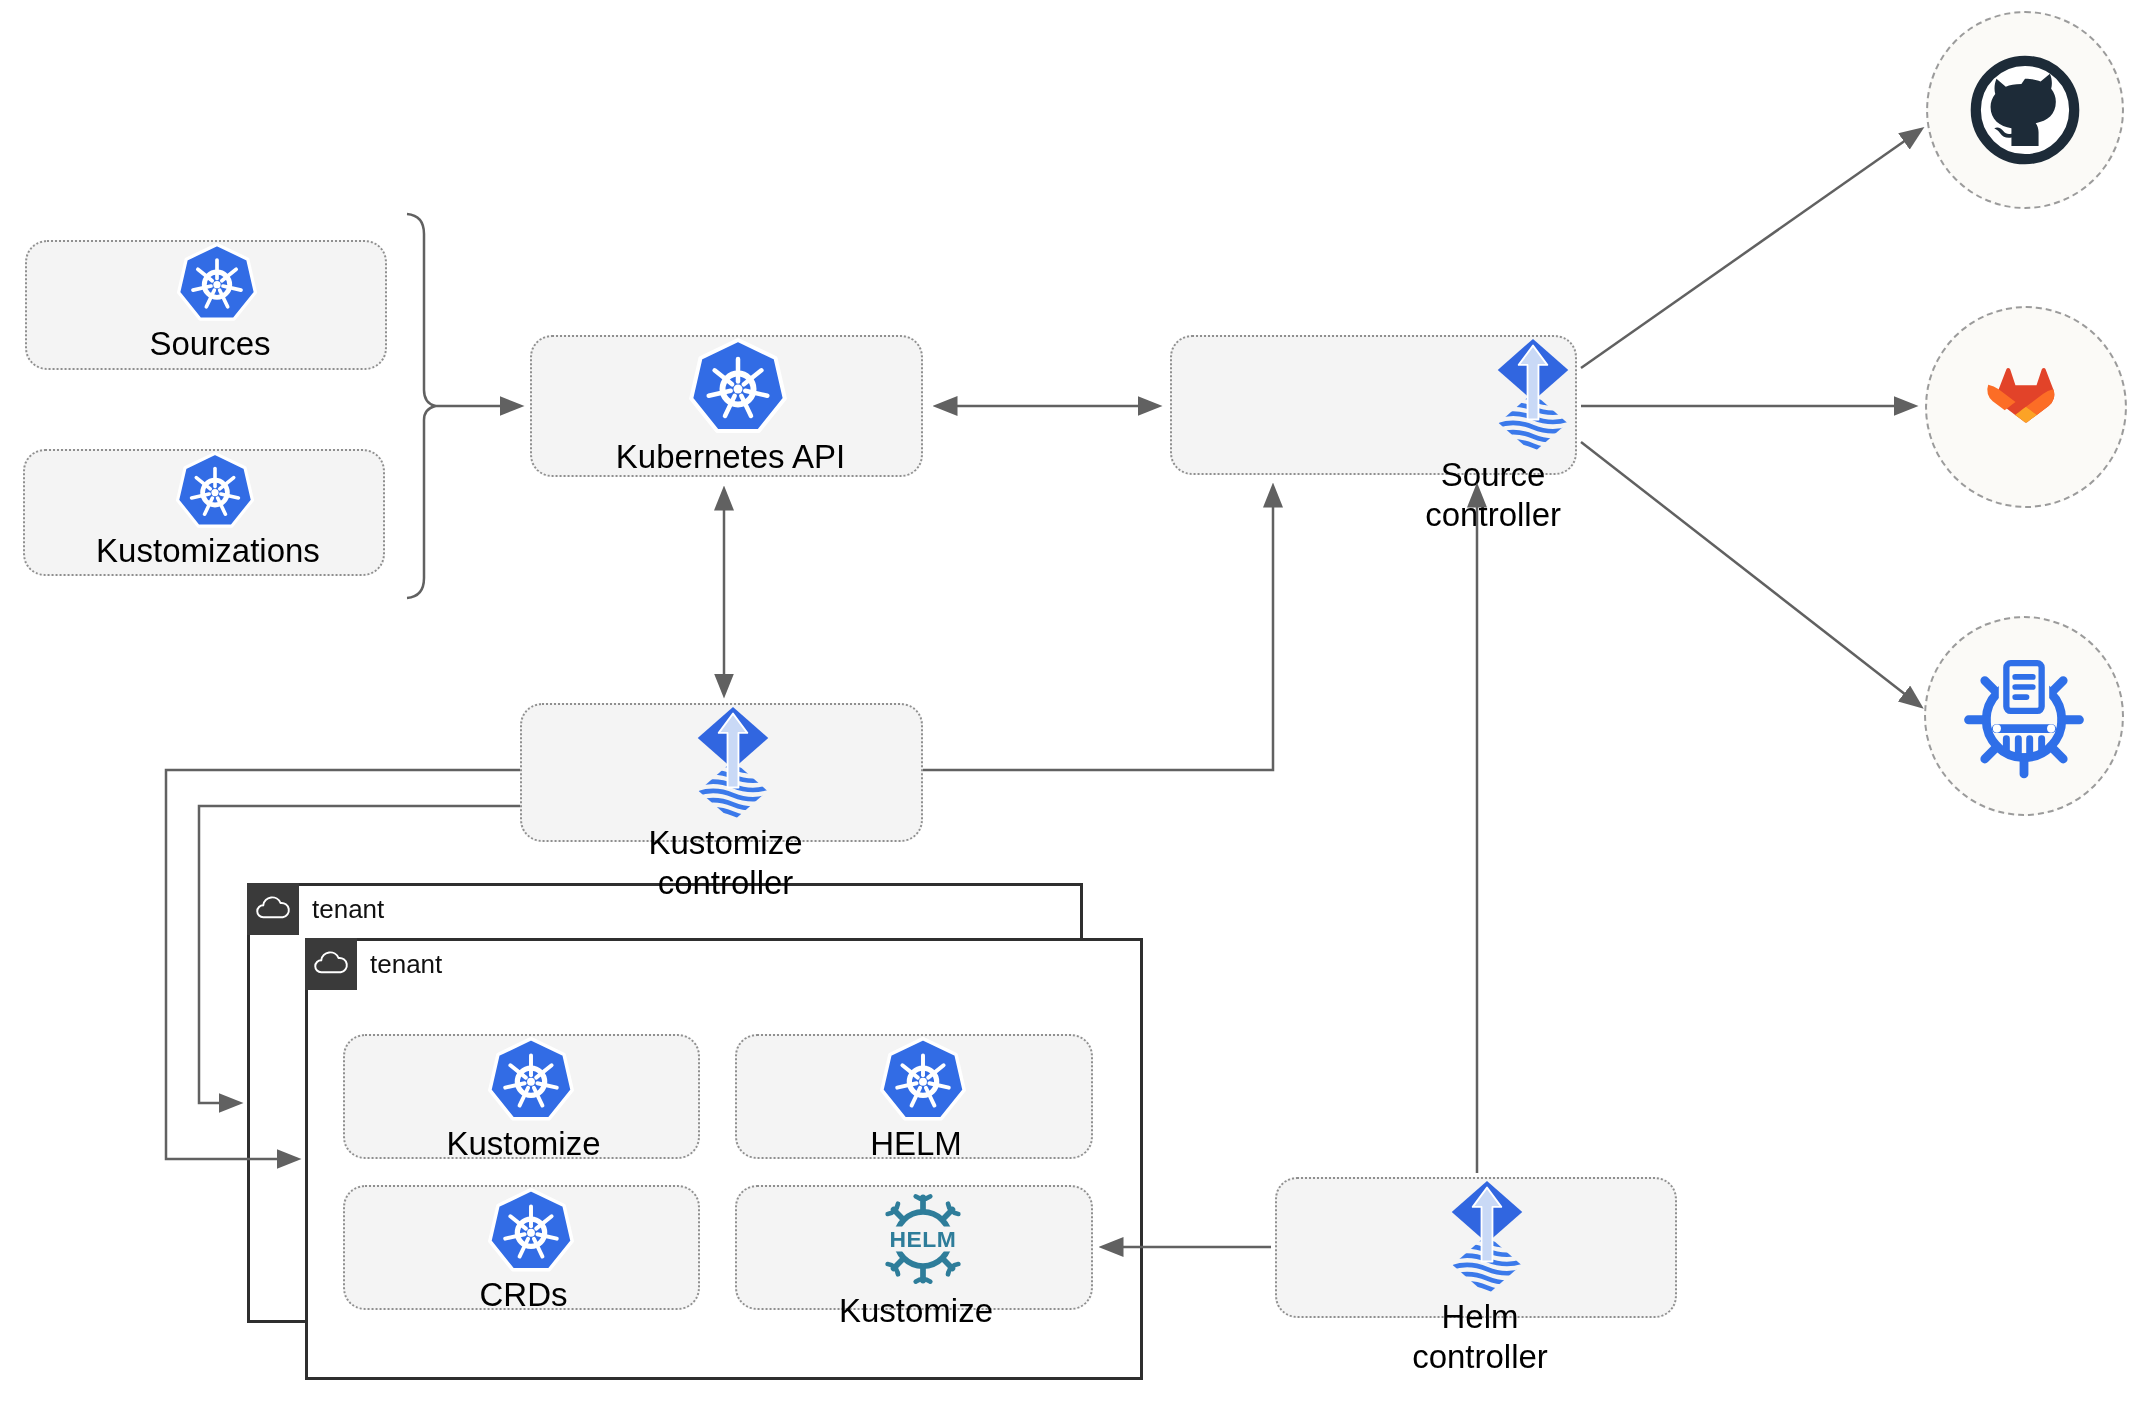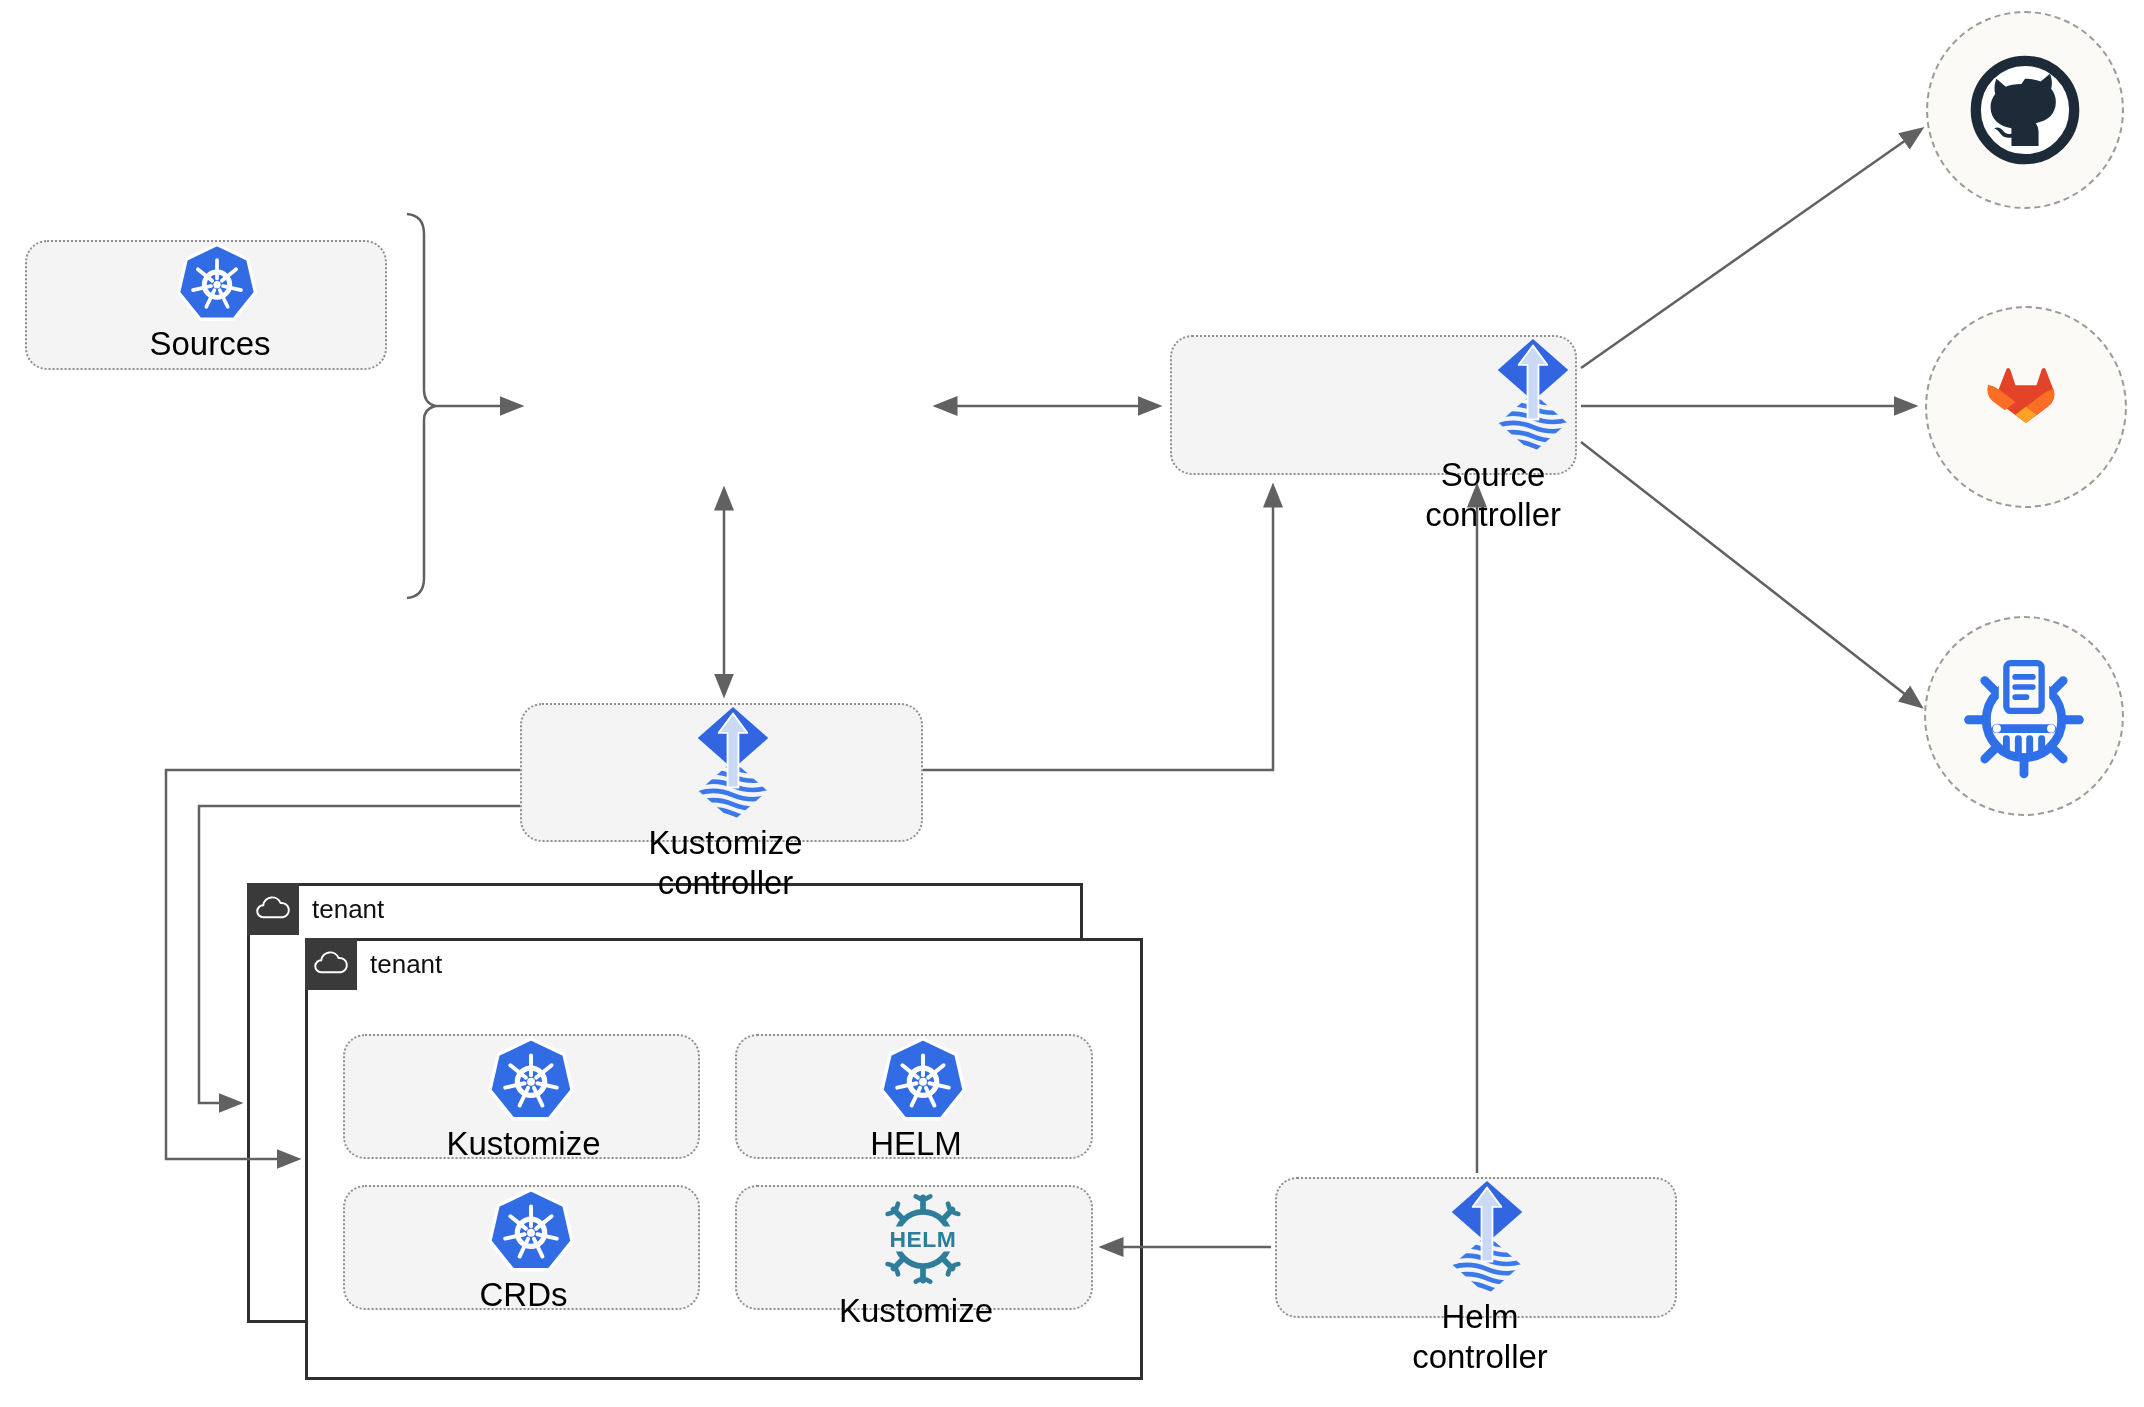--- a/index.html
+++ b/index.html
@@ -72,21 +72,37 @@
 
   <div class="node" style="left:25px;top:240px;width:362px;height:130px;">
     <span class="icon-wrap">
       <svg width="82" height="82">
           <use href="#k8s"></use>
         </svg>
       </span>
     <span class="lbl">Sources</span>
   </div>
 
-
+  <div class="node" style="left:23px;top:449px;width:362px;height:127px;">
+    <span class="icon-wrap">
+      <svg width="80" height="80">
+          <use href="#k8s"></use>
+        </svg>
+      </span>
+    <span class="lbl">Kustomizations</span>
+  </div>
+
+  <div class="node" style="left:530px;top:335px;width:393px;height:142px;">
+    <span class="icon-wrap">
+      <svg width="100" height="100">
+          <use href="#k8s"></use>
+        </svg>
+      </span>
+    <span class="lbl">Kubernetes API</span>
+  </div>
 
   <div class="node" style="left:1170px;top:335px;width:407px;height:140px;align-items:flex-end;">
     <span class="icon-wrap">
       <svg width="84" height="118">
           <use href="#flux"></use>
         </svg>
       </span>
     <span class="lbl">
         <div>Source</div>
         <div>controller</div>

